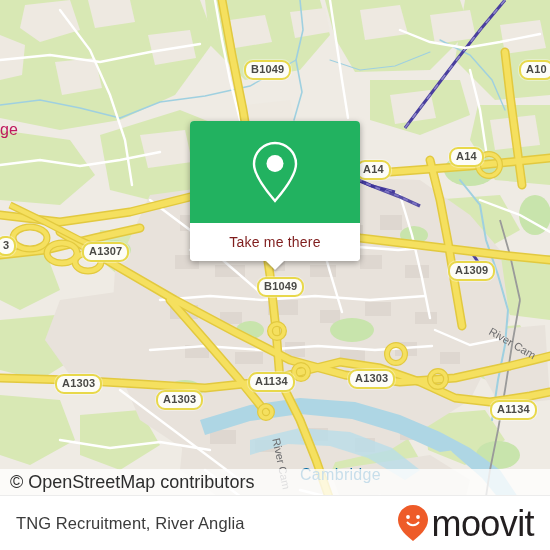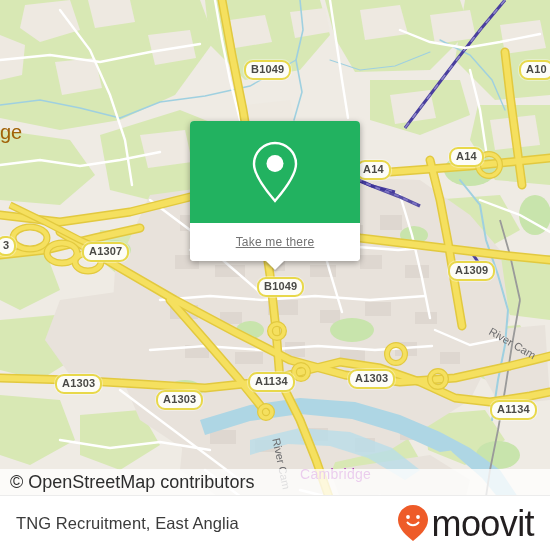--- a/index.html
+++ b/index.html
@@ -12,38 +12,38 @@
   #mapsvg{position:absolute;top:0;left:0;}
 
   
   .shield{position:absolute;background:#fdfdf7;border:2px solid #e8d84a;
           border-radius:9px;color:#4a4a46;font-size:11px;font-weight:700;
           letter-spacing:.2px;padding:1px 5px 2px 5px;line-height:13px;
           white-space:nowrap;box-shadow:0 0 0 1px rgba(255,255,255,.35);}
 
   
   .placelabel{position:absolute;color:#58585a;white-space:nowrap;}
-  #lbl-cambridge{font-size:14px;letter-spacing:.3px;color:#a21caf;}
-  #lbl-ge{font-size:20px;color:#a16207;}
+  #lbl-cambridge{font-size:16px;letter-spacing:.3px;color:#0369a1;}
+  #lbl-ge{font-size:16px;color:#be185d;}
   .waterlabel{position:absolute;color:#6d6d6f;font-size:11px;white-space:nowrap;}
 
   
   #attrib{position:absolute;left:0;bottom:55px;height:26px;width:100%;
           background:rgba(255,255,255,.78);display:flex;align-items:center;}
   #attrib span{font-size:18px;color:#2d2d2d;padding-left:10px;}
 
   
   #callout{position:absolute;left:190px;top:121px;width:170px;height:140px;
            border-radius:4px;box-shadow:0 2px 6px rgba(0,0,0,.35);
            background:#fff;overflow:visible;}
   #callout-top{height:102px;background:#22b260;border-radius:4px 4px 0 0;
                display:flex;align-items:center;justify-content:center;}
   #callout-bottom{height:38px;background:#fff;border-radius:0 0 4px 4px;
                   display:flex;align-items:center;justify-content:center;}
-  #callout-label{font-size:12px;color:#737373;letter-spacing:.2px;text-decoration:underline;}
+  #callout-label{font-size:14px;color:#7f1d1d;letter-spacing:.2px;}
   #callout-tail{position:absolute;left:50%;bottom:-9px;margin-left:-10px;
                 width:0;height:0;border-left:10px solid transparent;
                 border-right:10px solid transparent;border-top:10px solid #fff;
                 filter:drop-shadow(0 2px 1px rgba(0,0,0,.22));}
 
   
   #footer{position:absolute;left:0;bottom:0;width:100%;height:55px;
           background:#ffffff;display:flex;align-items:center;
           justify-content:space-between;padding:0 16px;box-sizing:border-box;
           border-top:1px solid #ececec;}
@@ -315,21 +315,21 @@
         <circle cx="27" cy="24.5" r="8.5" fill="#ffffff"></circle>
       </svg>
     </div>
     <div id="callout-bottom">
       <span id="callout-label">Take me there</span>
     </div>
     <div id="callout-tail"></div>
   </div>
 
   <div id="footer">
-    <div id="footer-title">TNG Recruitment, East Anglia</div>
+    <div id="footer-title">TNG Recruitment, River Anglia</div>
     <div id="brand">
       <svg width="34" height="38" viewBox="0 0 34 38">
         <path d="M17 1 C8.7 1 2 7.7 2 16 C2 25 12 33 17 37
                  C22 33 32 25 32 16 C32 7.7 25.3 1 17 1 Z" fill="#ee5b28"></path>
         <circle cx="12" cy="13" r="1.9" fill="#ffffff"></circle>
         <circle cx="22" cy="13" r="1.9" fill="#ffffff"></circle>
         <path d="M11.5 18.5 C13.5 22 20.5 22 22.5 18.5" fill="none" stroke="#ffffff" stroke-width="2" stroke-linecap="round"></path>
       </svg>
       <span id="brand-name">moovit</span>
     </div>

